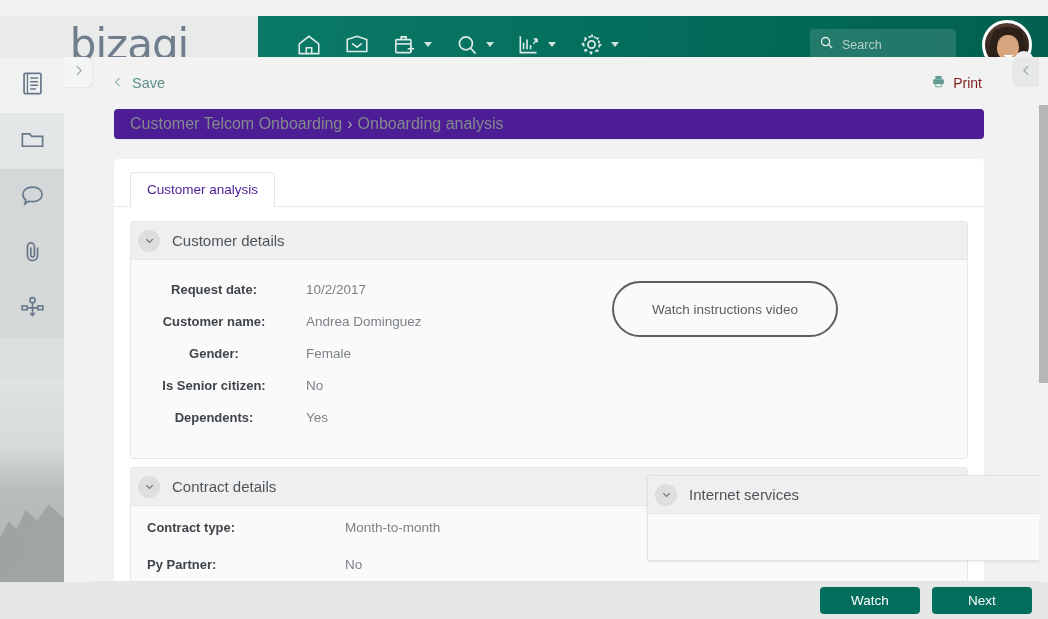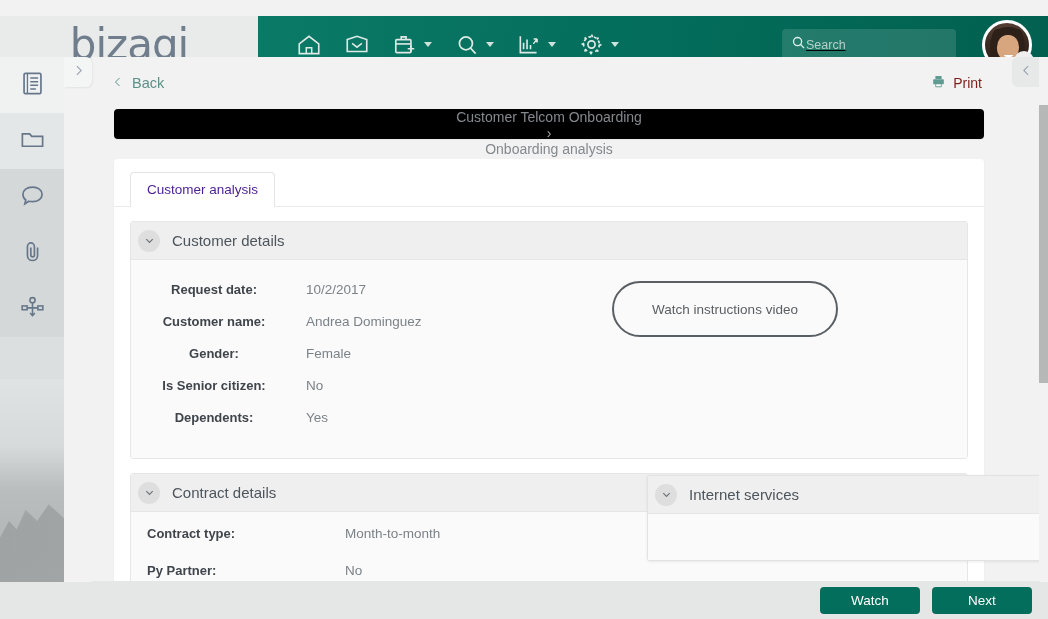--- a/index.html
+++ b/index.html
@@ -31,23 +31,23 @@
     cursor: pointer; position: relative;
   }
   .nav-item svg { display: block; }
   .caret { width: 0; height: 0; border-left: 4px solid transparent; border-right: 4px solid transparent;
            border-top: 5px solid #cfe3de; margin-left: 6px; }
   .nav-item.active::after {
     content: ""; position: absolute; bottom: 0; left: 6px; right: 6px; height: 5px;
     background: #ffffff; border-radius: 2px 2px 0 0;
   }
   .search-box {
-    position: absolute; right: 92px; top: 13px; width: 174px; height: 31px;
+    position: absolute; right: 92px; top: 13px; width: 146px; height: 31px;
     background: rgba(255,255,255,0.13); border-radius: 4px;
-    display: flex; align-items: center; padding: 0 9px;  text-decoration: underline;
+    display: flex; align-items: center; padding: 0 9px; gap: 8px;
   }
   .search-box input {
     background: transparent; border: none; outline: none; color: #e6f1ee;
     font-size: 12.5px; font-family: "Liberation Sans", sans-serif; width: 100%;
   }
   .search-box input::placeholder { color: #b6cfc9; }
   .avatar-wrap { position: absolute; right: 16px; top: 4px; width: 50px; height: 50px; }
   .avatar {
     width: 50px; height: 50px; border-radius: 50%; border: 3px solid #ffffff;
     overflow: hidden; position: relative;
@@ -104,41 +104,41 @@
   }
 
   
   .main { position: absolute; left: 92px; top: 57px; width: 948px; height: 562px; background: #f2f2f2; }
   .toolbar { height: 52px; display: flex; align-items: center; padding: 0 0 0 20px; }
   .back-link { display: flex; align-items: center; gap: 8px; color: #5b9187; font-size: 14.5px; cursor: pointer; }
   .print-btn { margin-left: auto; margin-right: 58px; display: flex; align-items: center; gap: 7px;
                color: #7f1d1d; font-size: 14px; cursor: pointer; }
 
   .breadcrumb-card {
-    margin: 0 56px 0 22px; background: #000000; border-radius: 4px;
+    margin: 0 56px 0 22px; background: #4c1d95; border-radius: 4px;
     height: 30px; display: flex; align-items: center; padding: 0 16px;
-    color: #84898e; font-size: 14px; box-shadow: 0 1px 1px rgba(0,0,0,.05); flex-direction: column;
+    color: #84898e; font-size: 16px; box-shadow: 0 1px 1px rgba(0,0,0,.05);
   }
   .bc-sep { margin: 0 5px; color: #a4a9ad; }
 
   .form-card {
     margin: 20px 56px 0 22px; background: #ffffff; border-radius: 4px;
     padding: 0 0 12px 0; position: relative; min-height: 420px;
     box-shadow: 0 1px 2px rgba(0,0,0,.06);
   }
   .tabstrip { display: flex; padding: 12px 0 0 16px; }
   .tab {
     background: #ffffff; border: 1px solid #e2e4e5; border-bottom: none;
     border-radius: 4px 4px 0 0; padding: 9px 16px 10px; font-size: 13.5px;
     color: #4c1d95; cursor: pointer; position: relative; top: 1px;
   }
   .tab-body { border-top: 1px solid #e8eaeb; padding: 14px 16px 0; }
 
   .section {
-    border: 1px solid #e4e6e7; border-radius: 3px; background: #fafafa; margin-bottom: 14px;
+    border: 1px solid #e4e6e7; border-radius: 3px; background: #fafafa; margin-bottom: 8px;
   }
   .section-head {
     height: 38px; background: #efefef; border-bottom: 1px solid #e4e6e7;
     display: flex; align-items: center; padding: 0 0 0 7px; gap: 12px;
   }
   .chev-btn {
     width: 22px; height: 22px; border-radius: 50%; background: #dedede;
     display: flex; align-items: center; justify-content: center; cursor: pointer; flex: none;
   }
   .section-title { font-size: 15px; color: #4d555c; }
@@ -366,21 +366,21 @@
 
 <div class="main">
 
   <div class="toolbar">
     <div class="back-link">
       <span>
         <svg width="12" height="12" viewBox="0 0 24 24" fill="none" stroke="#5b9187" stroke-width="2">
           <path d="M15 4 L7 12 L15 20"></path>
         </svg>
       </span>
-      <span>Back</span>
+      <span>Save</span>
     </div>
 
     <div class="print-btn">
       <span>
         <svg width="15" height="15" viewBox="0 0 24 24" fill="#5f9b91">
           <rect x="7" y="3" width="10" height="5" rx="0.5"></rect>
           <rect x="3.5" y="8.5" width="17" height="8" rx="1.3"></rect>
           <rect x="7" y="15" width="10" height="6" rx="0.5" fill="#5f9b91"></rect>
           <rect x="8.3" y="16.4" width="7.4" height="3.3" fill="#ffffff"></rect>
         </svg>

